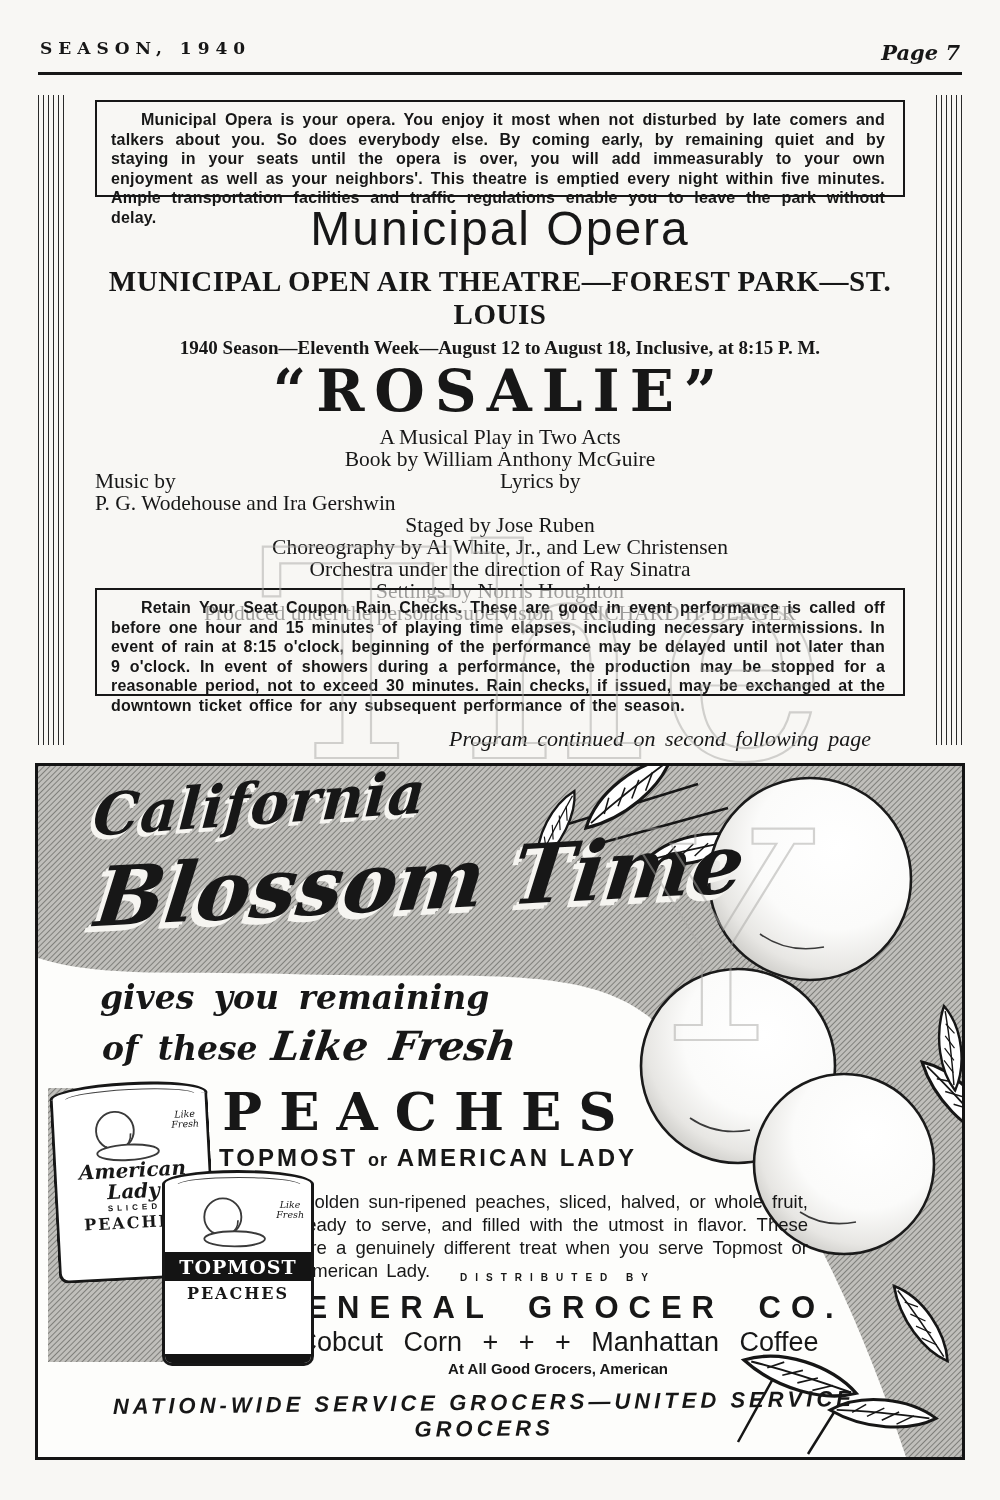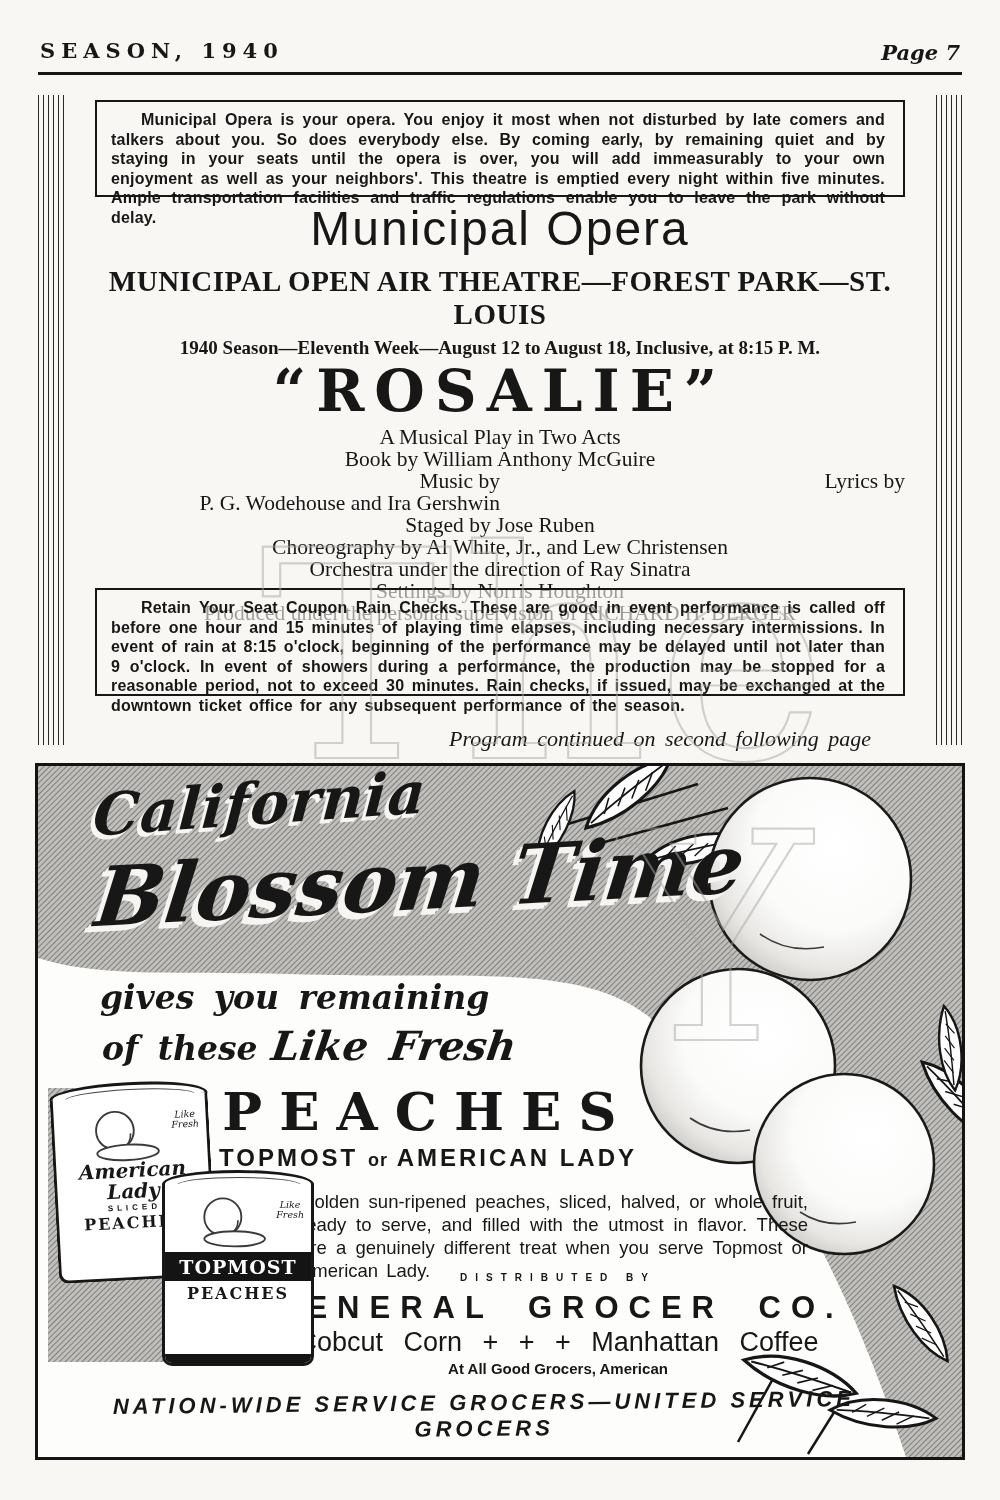--- a/index.html
+++ b/index.html
@@ -4,21 +4,21 @@
 <style>
   * { margin:0; padding:0; box-sizing:border-box; }
   html,body { background:#e9e8e4; }
   .page{
     position:relative; width:1000px; height:1500px; margin:0 auto;
     background:#f8f7f4; color:#171717; overflow:hidden;
     font-family:"Liberation Serif", serif;
   }
   
   .masthead{ position:absolute; left:40px; top:38px; font-family:"DejaVu Serif",serif;
-    font-weight:bold; font-size:21px; letter-spacing:6px; }
+    font-weight:bold; font-size:17px; letter-spacing:6px; }
   .pagenum{ position:absolute; right:40px; top:40px; font-family:"DejaVu Serif",serif;
     font-weight:bold; font-style:italic; font-size:21px; }
   .head-rule{ position:absolute; left:38px; top:72px; width:924px; height:3px; background:#171717; }
   
   .ornament{ position:absolute; top:95px; width:26px; height:650px;
     background:repeating-linear-gradient(90deg,#2a2a2a 0 1.5px,transparent 1.5px 5px); }
   .ornament.left{ left:38px; } .ornament.right{ left:936px; }
   
   .notice{ position:absolute; left:95px; width:810px; border:2.5px solid #171717;
     padding:8px 18px 6px 14px; background:rgba(248,247,244,.6); }
@@ -33,21 +33,21 @@
     letter-spacing:2px; line-height:1.05; }
   .venue{ font-family:Liberation Serif, serif; font-weight:bold; font-size:29px;
     letter-spacing:.5px; margin-top:11px; }
   .season-line{ font-family:"Liberation Serif",serif; font-weight:bold; font-size:19px;
     margin-top:6px; }
   .show-title{ font-family:"DejaVu Serif",serif; font-weight:bold; font-size:58px;
     letter-spacing:10px; margin-top:2px; line-height:1.05; }
   .cred{ font-size:21.5px; line-height:22px; }
   .subtitle{ margin-top:4px; }
   .two-col{ display:flex; }
-  .two-col > div{ width:50%; text-align:right; }
+  .two-col > div{ width:50%; text-align:left; }
   
   .continued{ position:absolute; left:430px; top:726px; width:460px; text-align:center;
     font-style:italic; font-size:22px; word-spacing:4px; }
   
   .ad{ position:absolute; left:35px; top:763px; width:930px; height:697px;
     border:3px solid #141414; background:#fdfdfb; overflow:hidden; }
   .ad svg.layer{ position:absolute; left:0; top:0; }
   .brand1{ position:absolute; left:55px; top:4px; z-index:3;
     font-family:"DejaVu Serif",serif; font-style:italic; font-weight:bold; font-size:58px;
     transform:rotate(-4deg) skewX(-8deg); letter-spacing:1px;

